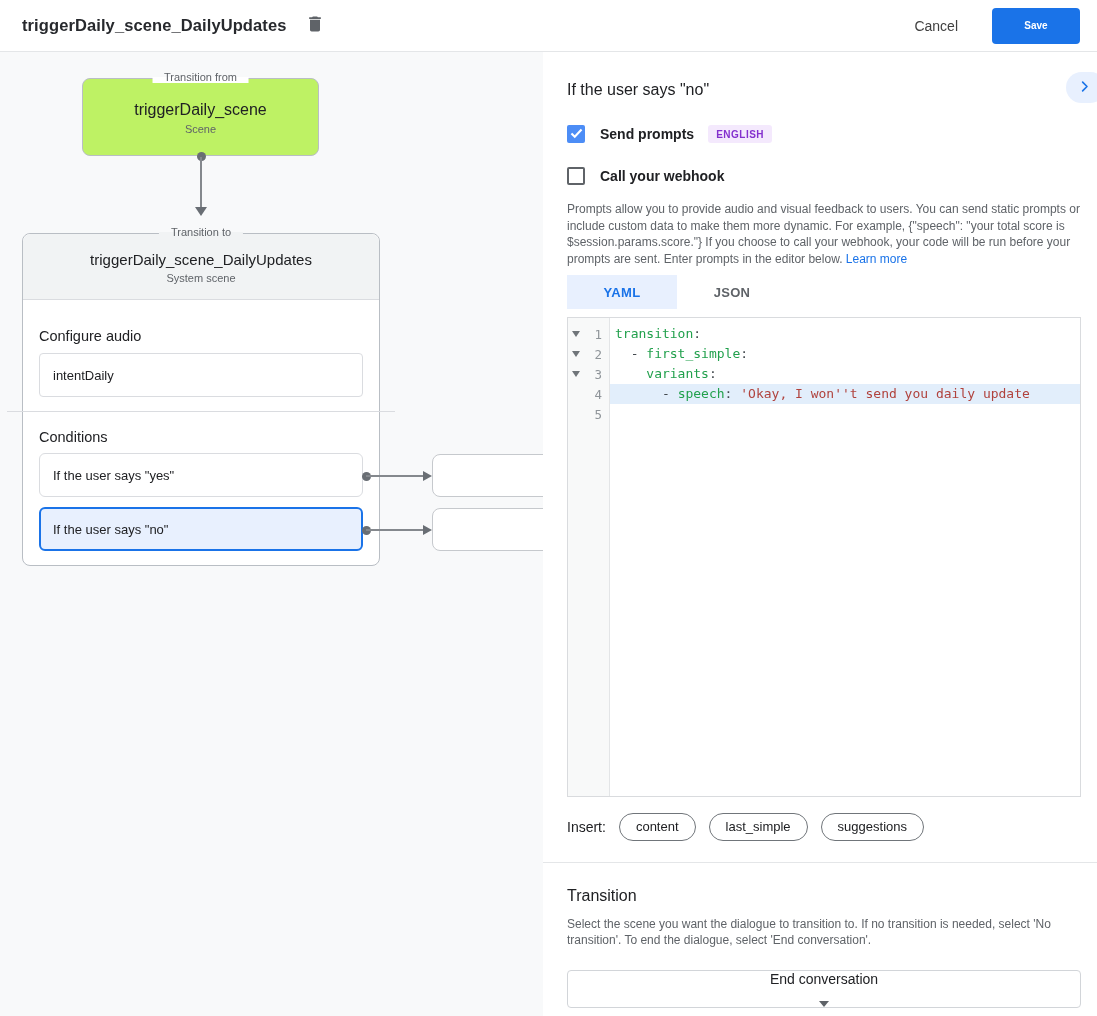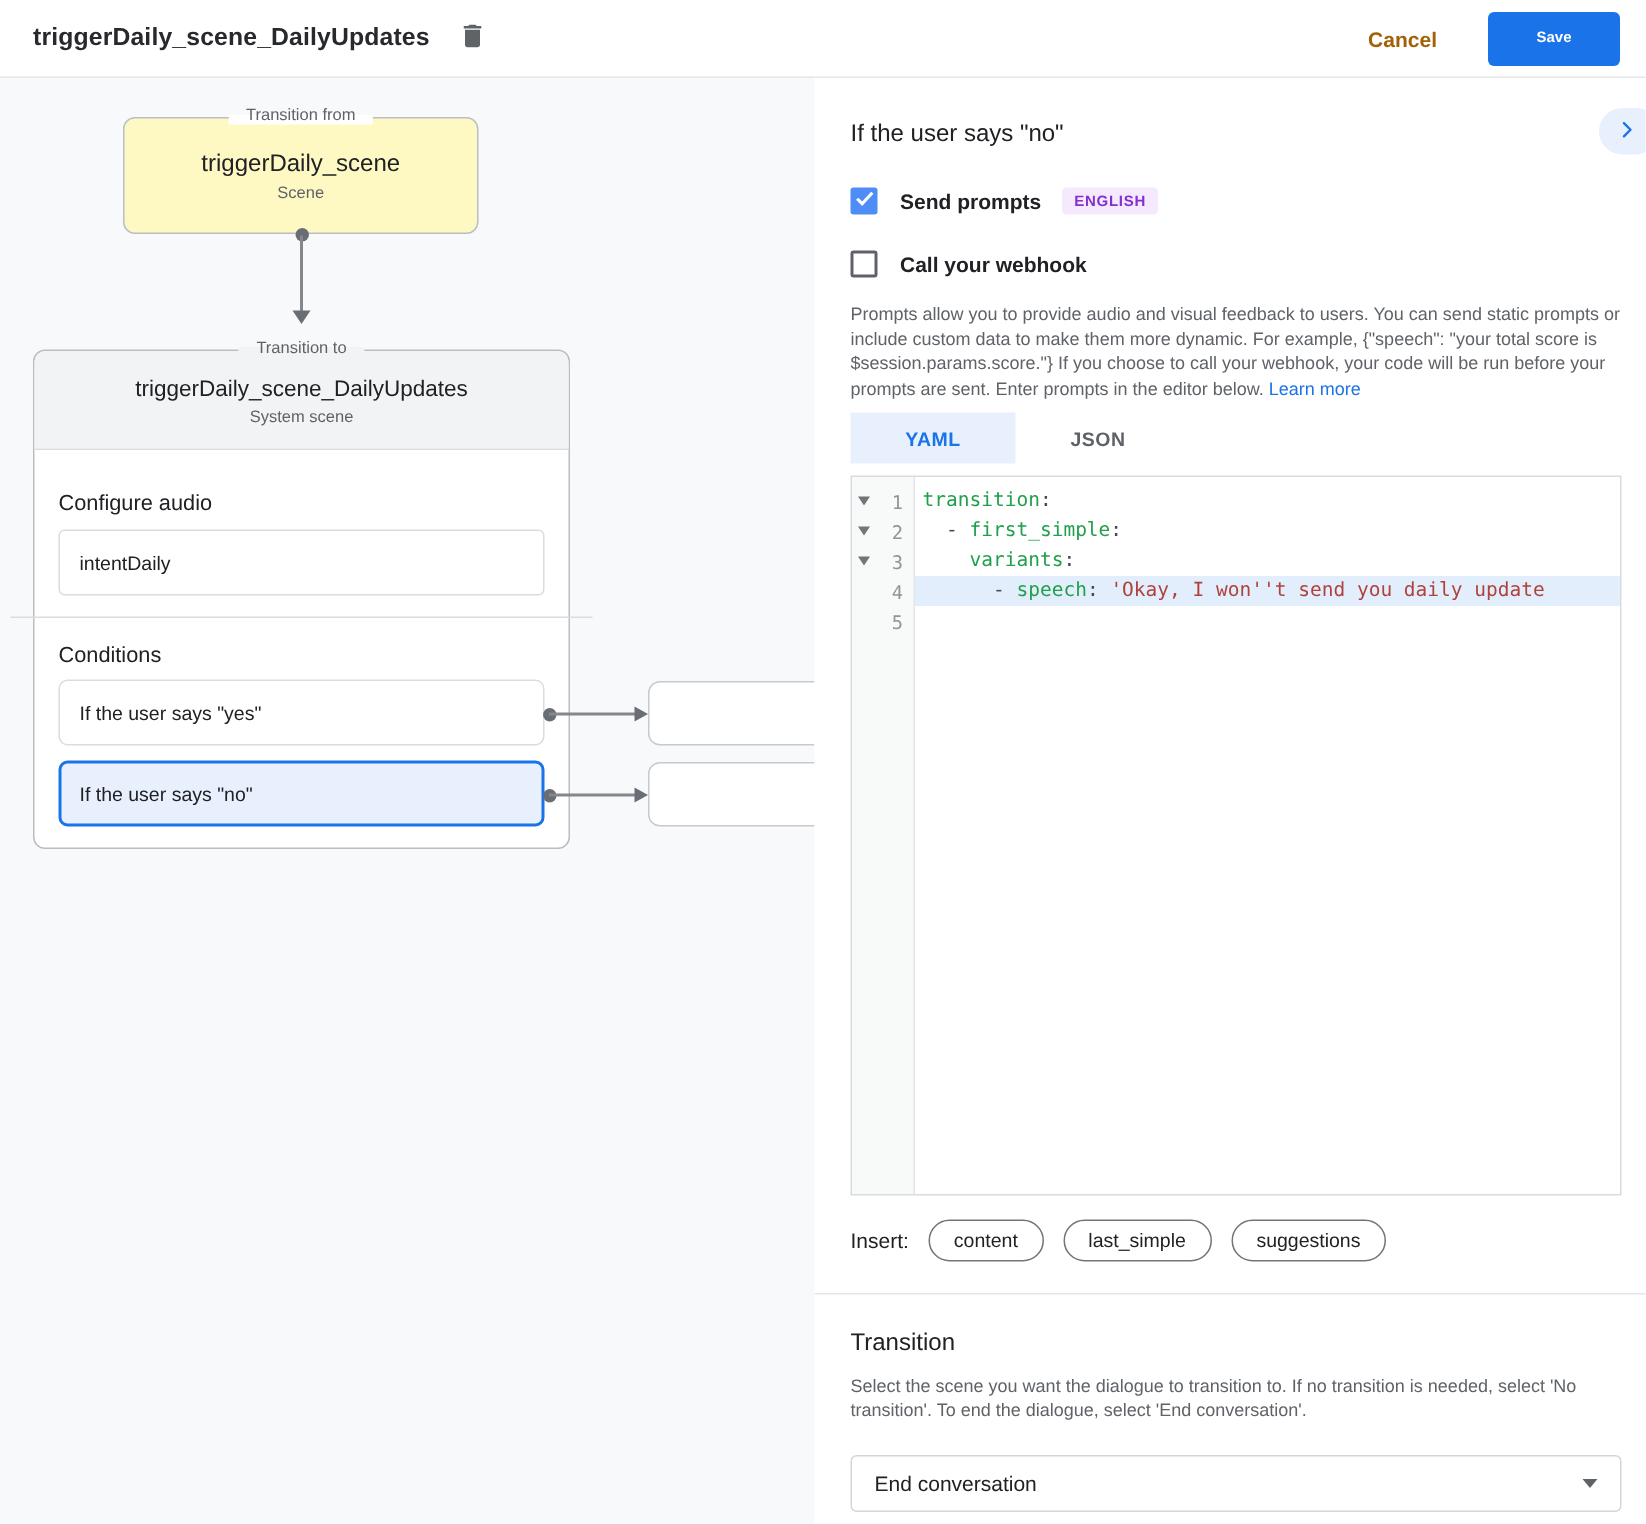--- a/index.html
+++ b/index.html
@@ -11,39 +11,39 @@
 
   
   .topbar {
     position: absolute; left: 0; top: 0; width: 1097px; height: 52px;
     background: #fff; border-bottom: 1px solid #e4e6e8;
     display: flex; align-items: center; padding: 0 17px 0 22px; z-index: 5;
   }
   .topbar-title { font-size: 16.5px; font-weight: 600; color: #27292d; letter-spacing: .1px; }
   .trash-btn { margin-left: 19px; background: none; border: none; cursor: pointer; display: flex; align-items: center; }
   .topbar-spacer { flex: 1; }
-  .cancel-btn { background: none; border: none; color: #a16207; font-size: 14px; font-weight: 700; font-family: inherit; margin-right: 34px; cursor: pointer; margin-left: 36px; }
+  .cancel-btn { background: none; border: none; color: #404040; font-size: 14px; font-weight: 400; font-family: inherit; margin-right: 34px; cursor: pointer; margin-left: 36px; }
   .save-btn {
     width: 88px; height: 36px; background: #1a73e8; color: #fff; border: none;
     border-radius: 4px; font-size: 10px; font-weight: 600; font-family: inherit; cursor: pointer;
   }
 
   
   .canvas { position: absolute; left: 0; top: 52px; width: 543px; height: 964px; background: #f8f9fa; overflow: hidden; }
 
   .legend {
     position: absolute; top: -8px; left: 50%; transform: translateX(-50%);
     font-size: 11px; color: #5f6368; padding: 0 12px; white-space: nowrap;
     background: linear-gradient(to bottom, #f8f9fa 46%, #ffffff 46%);
   }
   .legend.on-gray { background: linear-gradient(to bottom, #f8f9fa 46%, #f1f3f4 46%); }
 
   .from-box {
     position: absolute; left: 82px; top: 26px; width: 237px; height: 78px;
-    background: #fef9c3; border: 1px solid #b9bec4; border-radius: 8px; text-align: center;
+    background: #bef264; border: 1px solid #b9bec4; border-radius: 8px; text-align: center;
   }
   .from-box .box-title { margin-top: 22px; font-size: 16px; color: #202124; }
   .box-sub { margin-top: 4px; font-size: 11px; color: #5f6368; }
 
   .v-dot   { position: absolute; left: 197px; top: 100px; width: 9px; height: 9px; border-radius: 50%; background: #696e74; }
   .v-line  { position: absolute; left: 200px; top: 105px; width: 2px; height: 51px; background: #84888d; }
   .v-arrow { position: absolute; left: 195px; top: 155px; width: 0; height: 0;
              border-left: 6px solid transparent; border-right: 6px solid transparent; border-top: 9px solid #696e74; }
 
   .to-card {
@@ -125,21 +125,21 @@
   .insert-label { font-size: 14px; color: #202124; margin-right: 13px; }
   .chip { background: #fff; border: 1px solid #70757a; border-radius: 15px; padding: 5px 16px 6px;
           font-size: 13px; font-family: inherit; color: #202124; margin-right: 13px; cursor: pointer; }
 
   .panel-divider { margin: 21px -16px 0 -24px; border: none; border-top: 1px solid #e4e6e8; }
   .transition-heading { margin-top: 24px; font-size: 16px; color: #202124; }
   .transition-desc { margin-top: 11px; font-size: 12px; line-height: 16px; color: #5f6368; max-width: 522px; }
   .select-box {
     margin-top: 22px; height: 38px; border: 1px solid #d2d5d9; border-radius: 4px;
     display: flex; align-items: center; justify-content: space-between; padding: 0 15px;
-    font-size: 14px; color: #202124; cursor: pointer; background: #fff;
+    font-size: 14px; color: #202124; cursor: pointer; background: #fff; flex-direction: column;
   }
   .caret-down { width: 0; height: 0; border-left: 5px solid transparent; border-right: 5px solid transparent;
                 border-top: 6px solid #5f6368; }
 </style>
 </head>
 <body>
 
 <div class="topbar">
   <span class="topbar-title">triggerDaily_scene_DailyUpdates</span>
   <button class="trash-btn">

